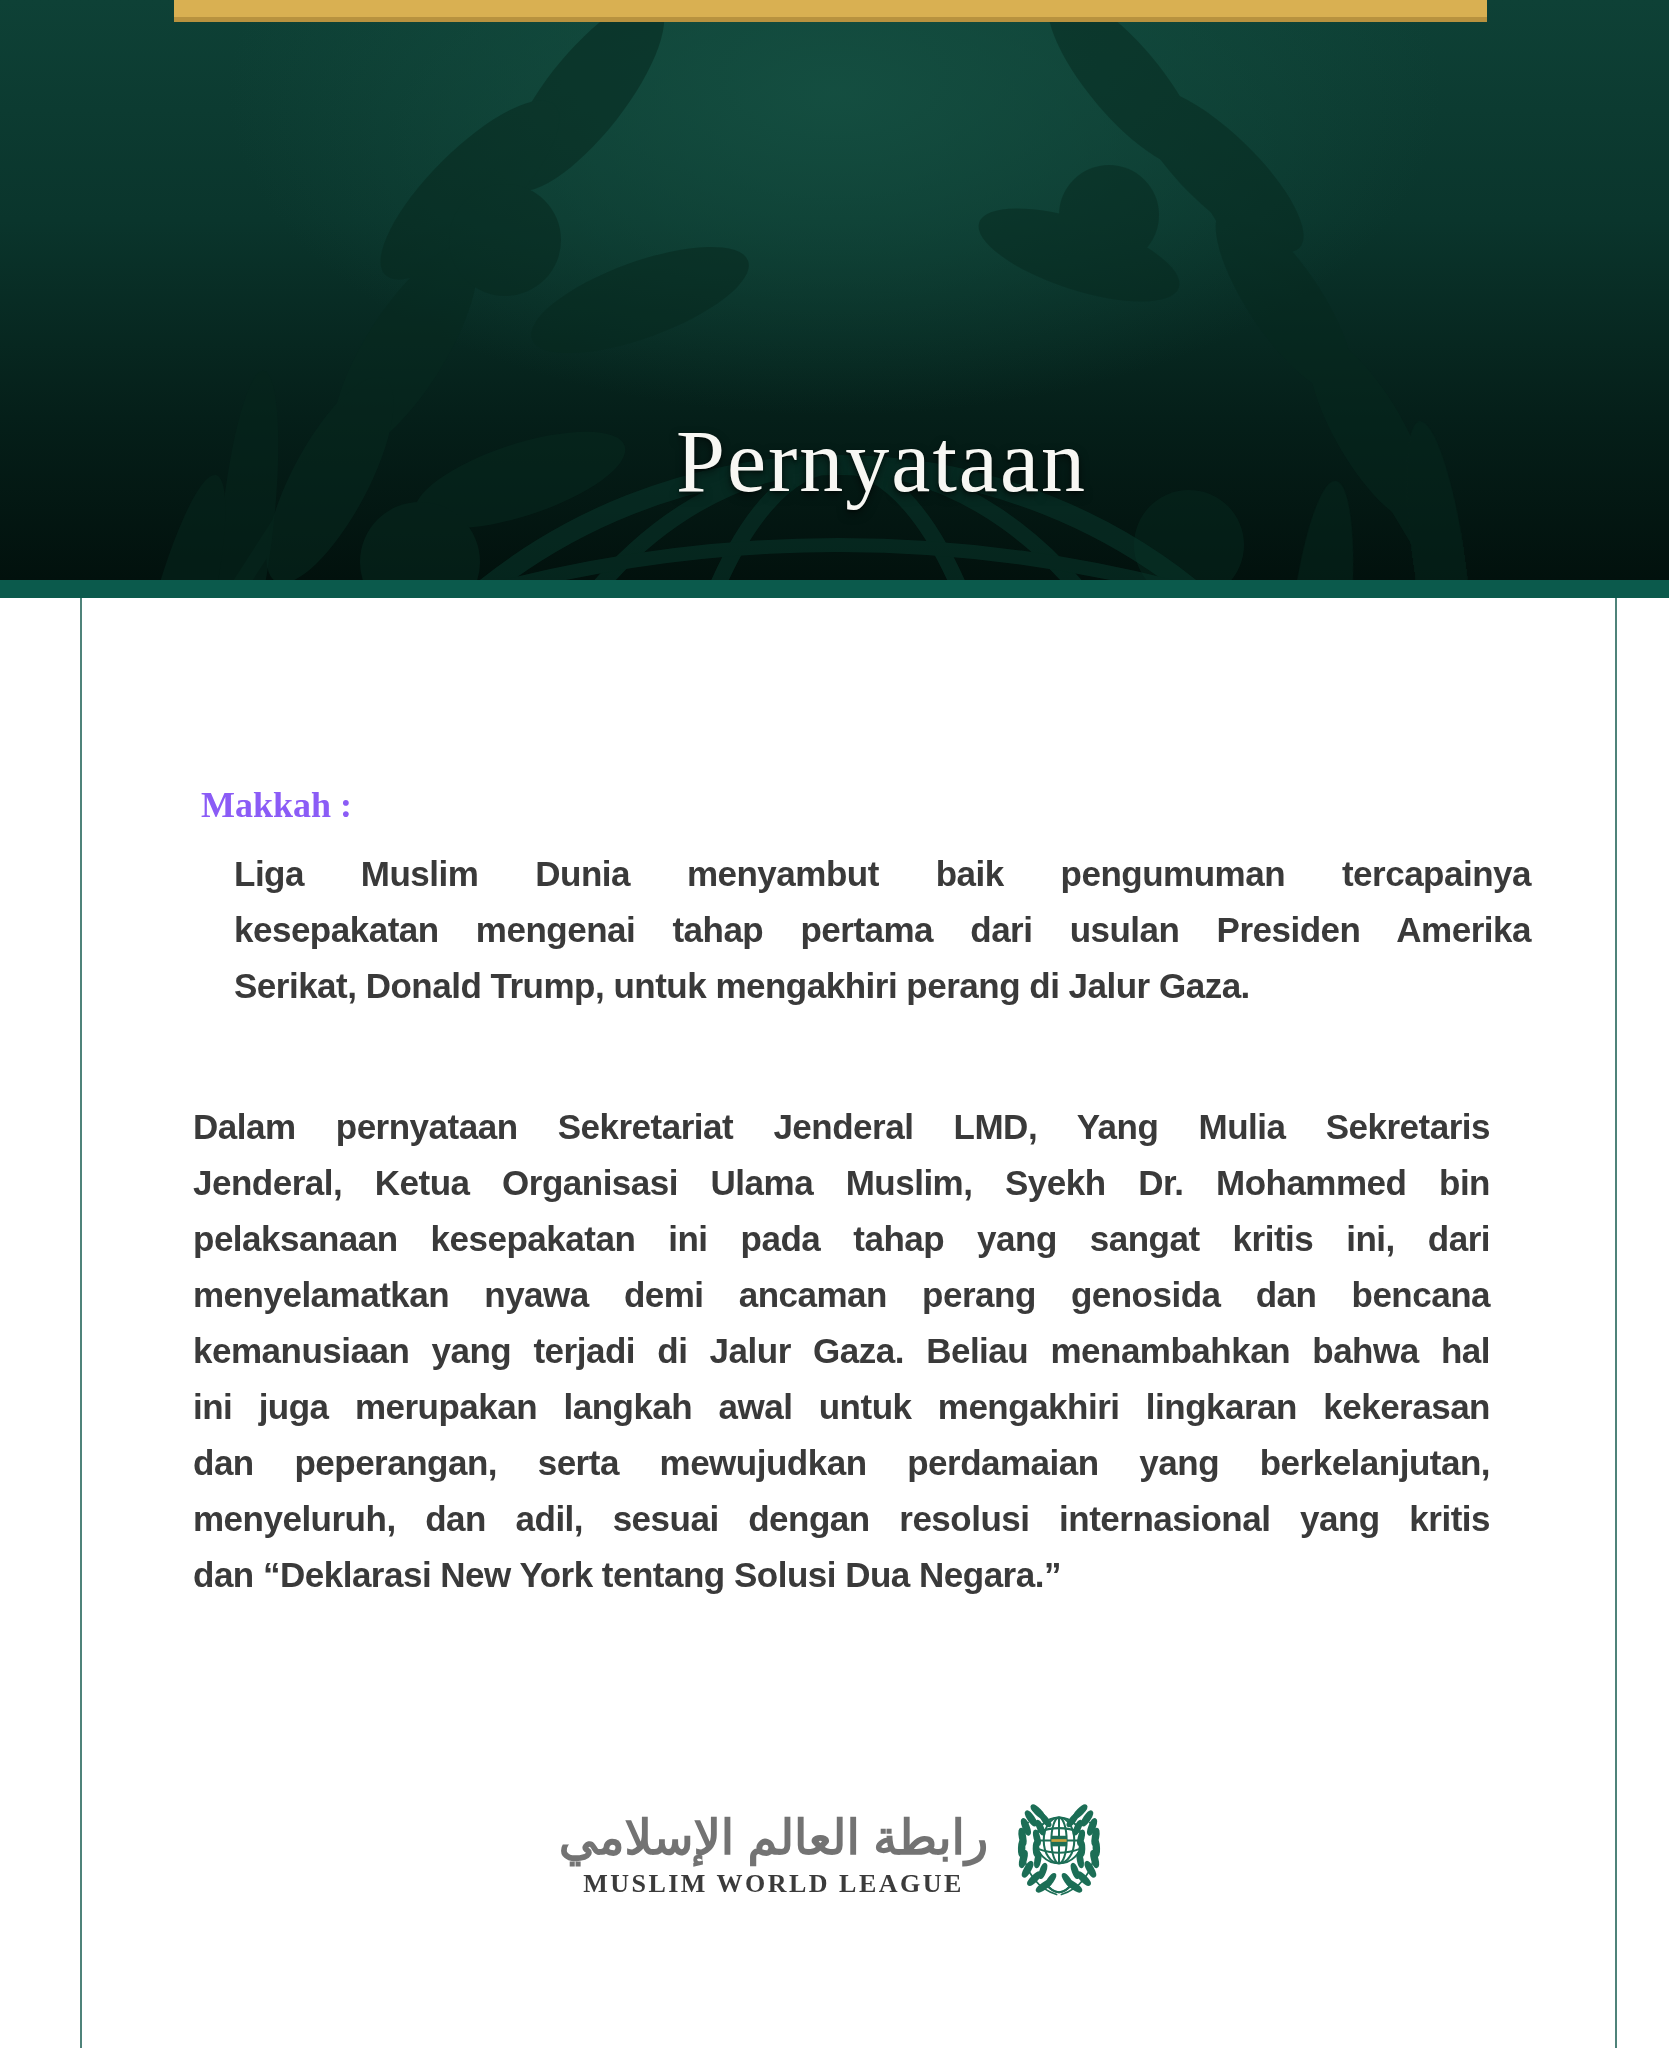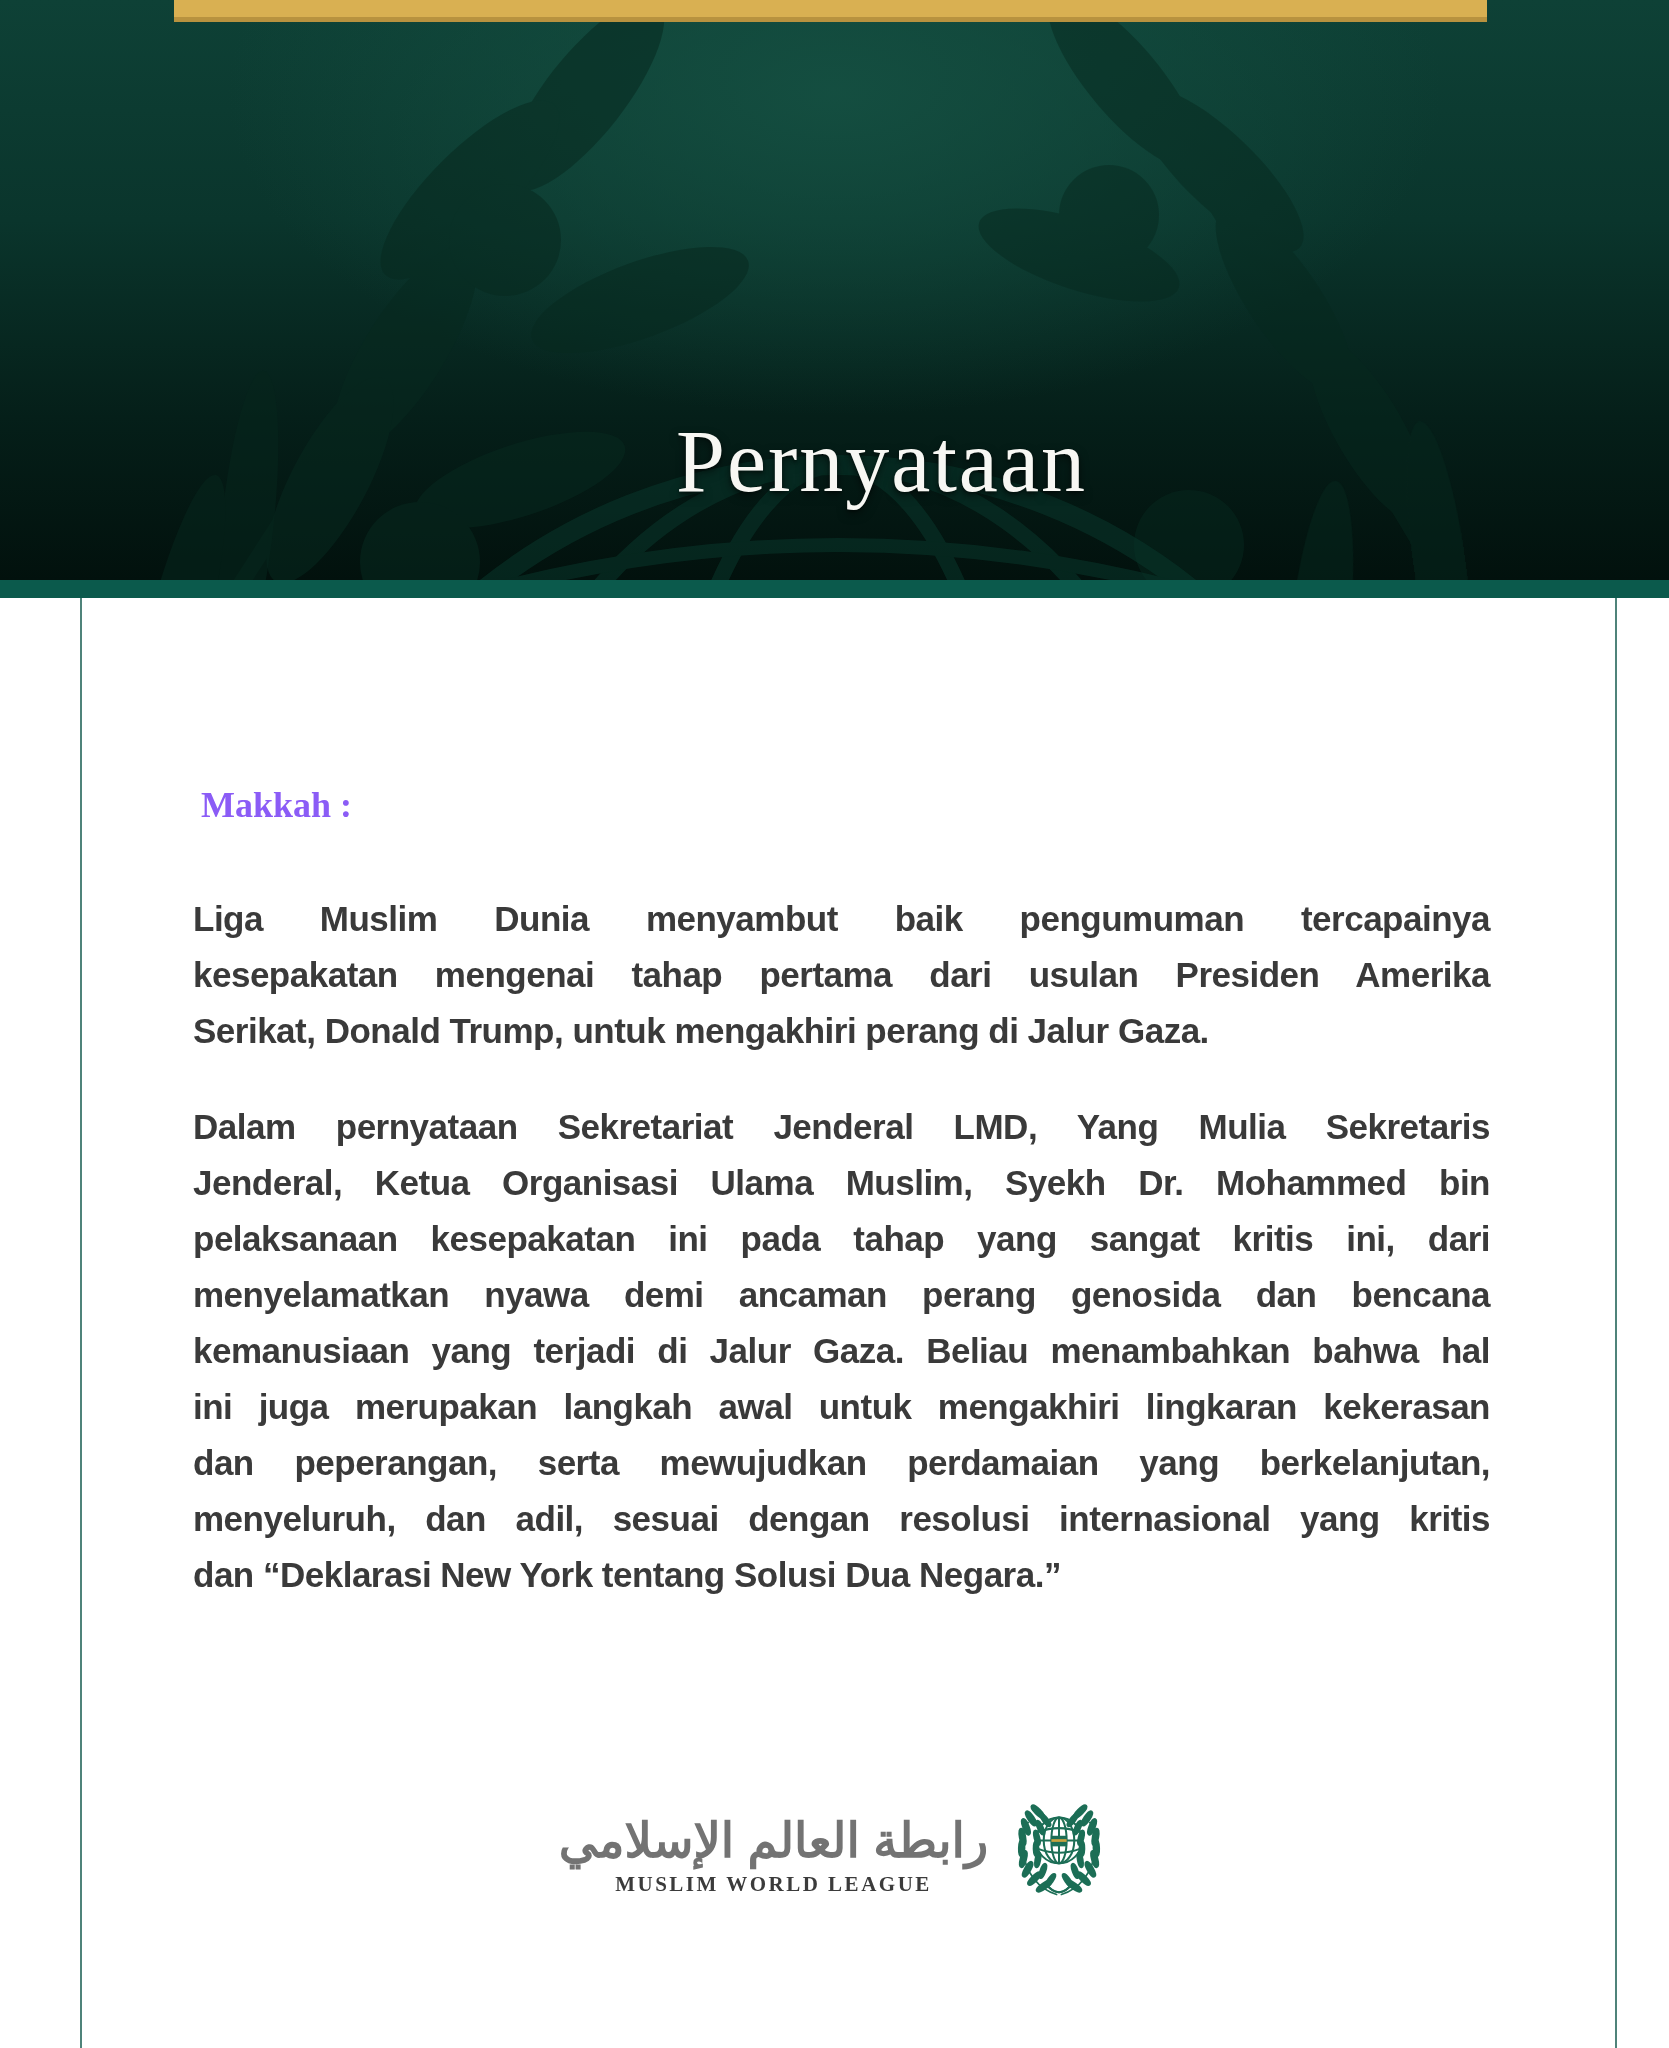--- a/index.html
+++ b/index.html
@@ -44,38 +44,38 @@
   
   .location-heading {
     position:absolute; left:193px; top:770px; padding-left:8px;
     font-family:"Liberation Serif", serif; font-weight:700;
     font-size:36px; line-height:70px; color:#8b5cf6;
   }
   .paragraph {
     position:absolute; left:193px; width:1297px; color:#3a3a3a;
     font-size:35px; font-weight:700; line-height:56px; letter-spacing:-0.5px;
   }
-  .paragraph.p1 { top:891px; }
+  .paragraph.p1 { top:846px;margin-left:41px; }
   .paragraph.p2 { top:1099px; }
   .pline { text-align:justify; text-align-last:justify; }
   .pline.last { text-align-last:left; }
 
   
   .logo-row {
     position:absolute; left:0; top:1798px; width:1669px;
     display:flex; justify-content:center; align-items:center; gap:20px;
   }
   .logo-text-col { display:flex; flex-direction:column; align-items:center; }
   .logo-arabic {
     font-family:Liberation Sans, sans-serif; font-weight:700;
     font-size:48px; line-height:58px; color:#737373; direction:rtl; white-space:nowrap;
   }
   .logo-orgname {
     font-family:"Liberation Serif", serif; font-weight:700;
-    font-size:21px; letter-spacing:2.5px; color:#3b3b3b; white-space:nowrap; margin-top:2px;
+    font-size:26px; letter-spacing:2.5px; color:#3b3b3b; white-space:nowrap; margin-top:2px;
   }
   .emblem-svg { display:block; }
 </style>
 </head>
 <body>
 
 <div class="header">
   <svg class="header-deco" viewBox="0 0 1669 580" aria-hidden="true">
 
     <g fill="#07291f" opacity="0.55">

